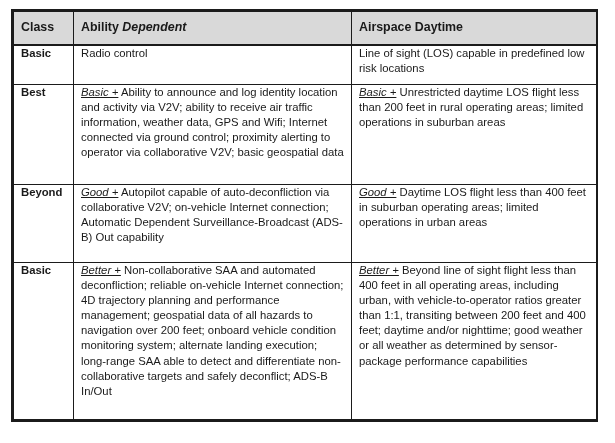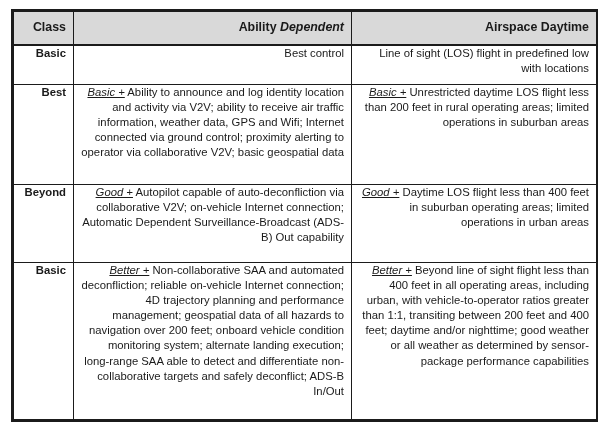--- a/index.html
+++ b/index.html
@@ -43,21 +43,21 @@
   table.spec-table col.c-equip   { width: 278px; }
   table.spec-table col.c-air     { width: 245px; }
 
   table.spec-table th,
   table.spec-table td {
     border: 1px solid #1b1b1b;
     vertical-align: top;
     padding: 0 7px 6px 7px;
     font-size: 11.3px;
     line-height: 15.1px;
-    text-align: right;
+    text-align: left;
   }
 
   
   table.spec-table thead th {
     background: #d9d9d9;
     font-weight: bold;
     font-size: 12.4px;
     line-height: 17px;
     padding-top: 7px;
     padding-bottom: 8px;
@@ -105,22 +105,22 @@
           <th>Class</th>
           <th><span>Ability </span><span class="hdr-italic">Dependent</span></th>
           <th>Airspace Daytime</th>
         </tr>
       </thead>
 
       <tbody>
 
         <tr class="row-basic">
           <td class="class-cell">Basic</td>
-          <td><span class="ref"></span><span class="cell-text">Best control</span></td>
-          <td><span class="ref"></span><span class="cell-text">Line of sight (LOS) flight in predefined low with locations</span></td>
+          <td><span class="ref"></span><span class="cell-text">Radio control</span></td>
+          <td><span class="ref"></span><span class="cell-text">Line of sight (LOS) capable in predefined low risk locations</span></td>
         </tr>
 
         <tr class="row-good">
           <td class="class-cell">Best</td>
           <td><span class="ref">Basic +</span><span> Ability to announce and log identity location and activity via V2V; ability to receive air traffic information, weather data, GPS and Wifi; Internet connected via ground control; proximity alerting to operator via collaborative V2V; basic geospatial data</span></td>
           <td><span class="ref">Basic +</span><span> Unrestricted daytime LOS flight less than 200 feet in rural operating areas; limited operations in suburban areas</span></td>
         </tr>
 
         <tr class="row-better">
           <td class="class-cell">Beyond</td>

